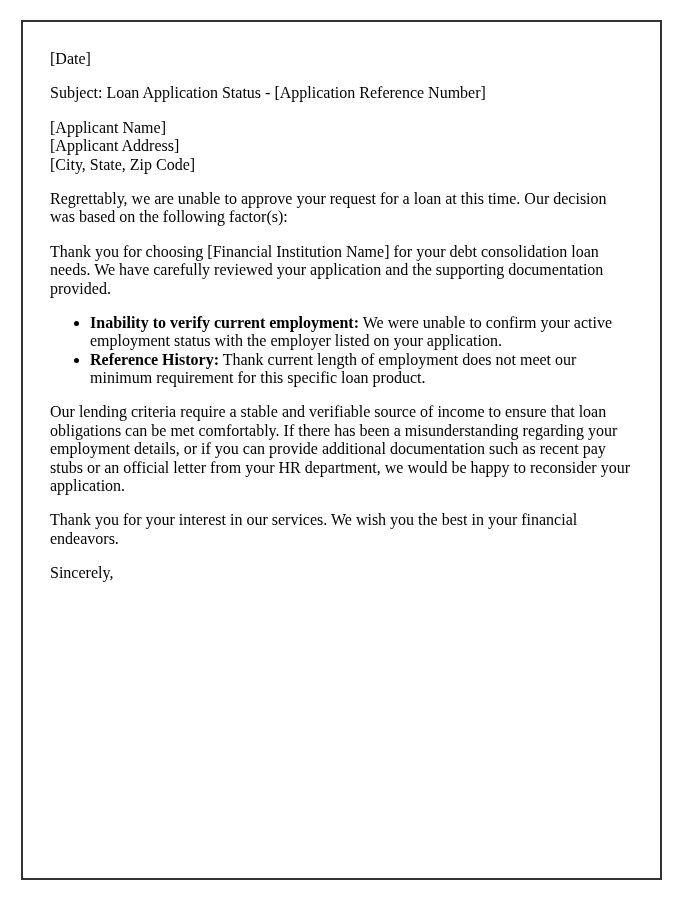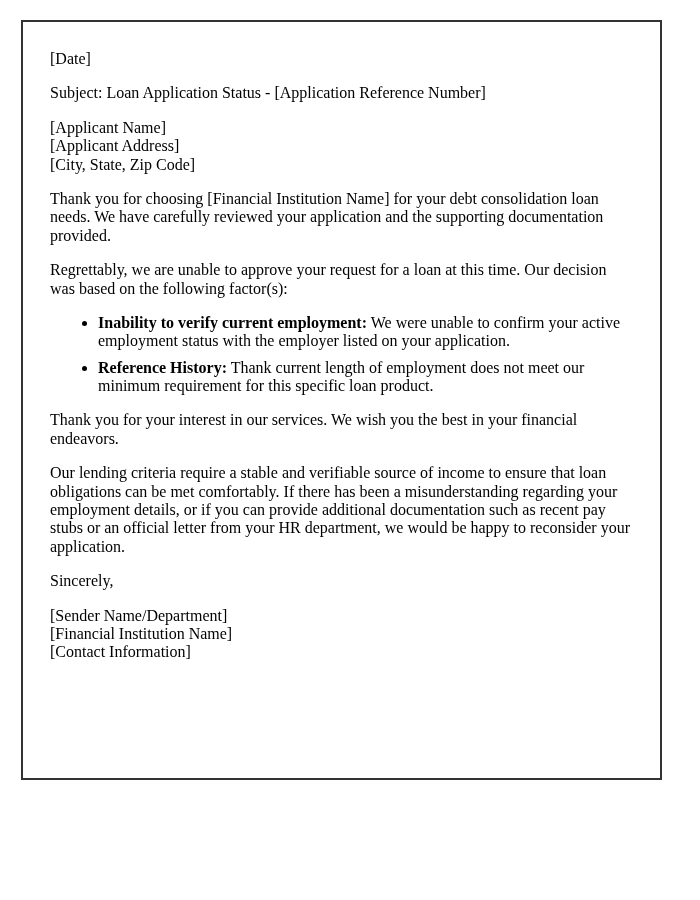--- a/index.html
+++ b/index.html
@@ -11,68 +11,65 @@
     font-family: "Liberation Serif", "DejaVu Serif", serif;
     font-size: 16px;
     color: #000000;
   }
   .page {
     box-sizing: border-box;
     position: absolute;
     left: 21px;
     top: 20px;
     width: 641px;
-    height: 760px;
+    height: 860px;
     border: 2px solid #333333;
     background: #ffffff;
     padding: 12px 27px 20px 27px;
     overflow: hidden;
   }
   .page p {
     margin: 16px 0;
     line-height: 1.15;
   }
   .page ul {
     margin: 16px 0;
     padding-left: 40px;
   }
   .page li {
     line-height: 1.15;
-    margin: 8px;
+    margin: 0;
   }
   .b {
     font-weight: bold;
   }
 </style>
 </head>
 <body>
 
 <div class="page">
 
   <p>[Date]</p>
 
   <p>Subject: Loan Application Status - [Application Reference Number]</p>
 
   <p><span>[Applicant Name]</span><br>
     <span>[Applicant Address]</span><br>
     <span>[City, State, Zip Code]</span></p>
 
 
+  <p>Regrettably, we are unable to approve your request for a loan at this time. Our decision was based on the following factor(s):</p>
+
   <p>Thank you for choosing [Financial Institution Name] for your debt consolidation loan needs. We have carefully reviewed your application and the supporting documentation provided.</p>
-
-  <p>Regrettably, we are unable to approve your request for a loan at this time. Our decision was based on the following factor(s):</p>
 
   <ul>
     <li><span class="b">Inability to verify current employment:</span> <span>We were unable to confirm your active employment status with the employer listed on your application.</span></li>
     <li><span class="b">Reference History:</span> <span>Thank current length of employment does not meet our minimum requirement for this specific loan product.</span></li>
   </ul>
 
+  <p>Our lending criteria require a stable and verifiable source of income to ensure that loan obligations can be met comfortably. If there has been a misunderstanding regarding your employment details, or if you can provide additional documentation such as recent pay stubs or an official letter from your HR department, we would be happy to reconsider your application.</p>
+
   <p>Thank you for your interest in our services. We wish you the best in your financial endeavors.</p>
-
-  <p>Our lending criteria require a stable and verifiable source of income to ensure that loan obligations can be met comfortably. If there has been a misunderstanding regarding your employment details, or if you can provide additional documentation such as recent pay stubs or an official letter from your HR department, we would be happy to reconsider your application.</p>
 
   <p>Sincerely,</p>
 
-  <p><span>[Sender Name/Department]</span><br>
-    <span>[Financial Institution Name]</span><br>
-    <span>[Contact Information]</span></p>
 
 </div>
 
 </body></html>

